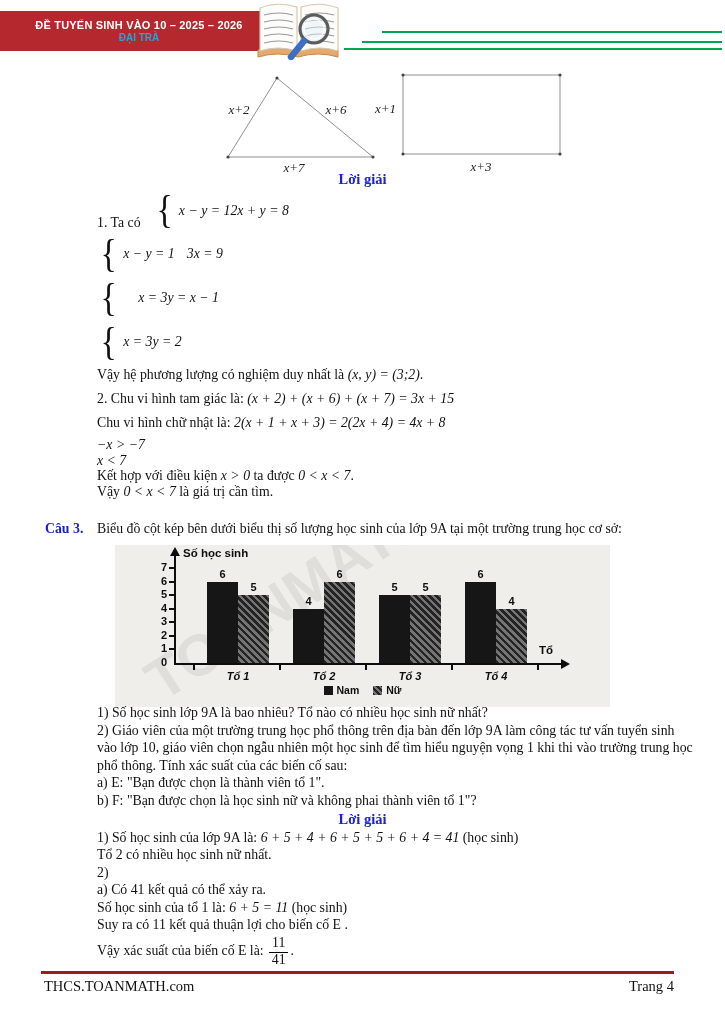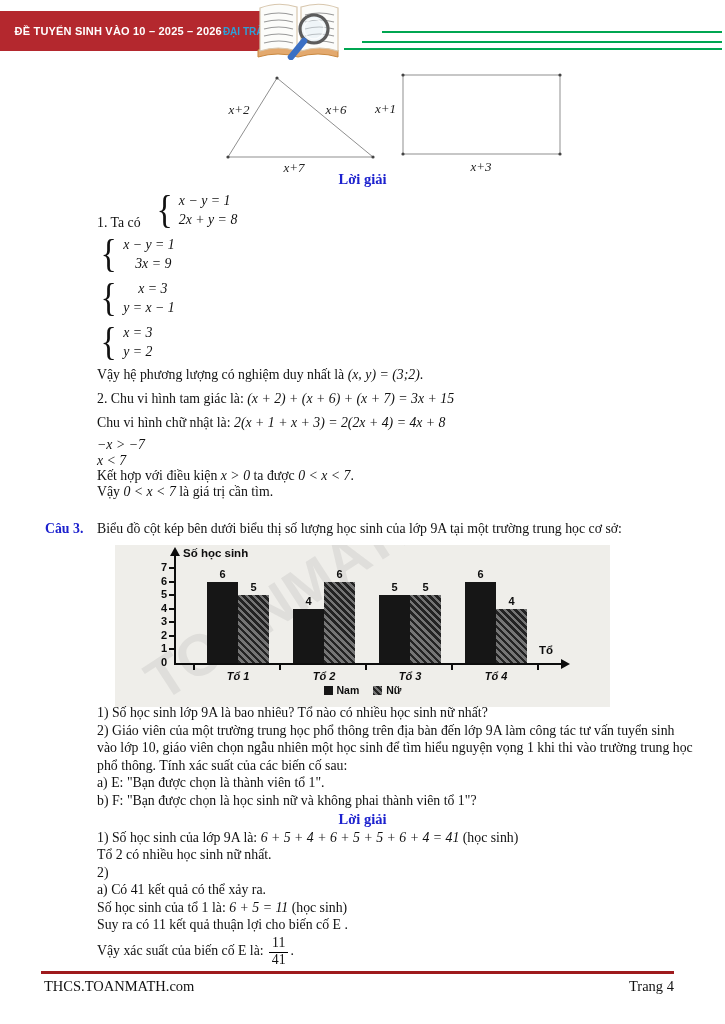--- a/index.html
+++ b/index.html
@@ -6,21 +6,21 @@
     --banner-red:#b4282e; --subtitle-blue:#2f9fd6; --rule-green:#00a651;
     --heading-blue:#1c21ce; --footer-red:#9e1a1d;
   }
   html,body{margin:0;padding:0;}
   body{width:725px;height:1024px;position:relative;background:#fff;
        font-family:"Liberation Serif",serif;color:#111;overflow:hidden;}
   .abs{position:absolute;}
 
   
   .banner{left:0;top:11px;width:278px;height:40px;background:var(--banner-red);
-          display:flex;flex-direction:row;justify-content:center;align-items:center;gap:1px;}
+          display:flex;flex-direction:column;justify-content:center;align-items:center;gap:1px;}
   .banner .l1{color:#fff;font-family:"Liberation Sans",sans-serif;font-weight:bold;font-size:11px;letter-spacing:.2px;}
   .banner .l2{color:var(--subtitle-blue);font-family:"Liberation Sans",sans-serif;font-weight:bold;font-size:10px;}
   .rule{height:2px;background:var(--rule-green);}
   .r1{left:382px;top:31px;width:340px;}
   .r2{left:362px;top:41px;width:360px;}
   .r3{left:344px;top:48px;width:378px;}
 
   
   .fig-label{font-style:italic;font-size:13px;fill:#222;font-family:"Liberation Serif",serif;}
 
@@ -28,21 +28,21 @@
            font-weight:bold;font-size:14.5px;}
   .heading2{top:811px;}
 
   
   .sol1{left:97px;top:190px;width:600px;font-size:13.8px;}
   .math{font-style:italic;}
   .sys{display:inline-flex;align-items:center;margin-bottom:3px;}
   .sysblock{display:flex;align-items:center;margin:0 0 3px 2px;height:41px;}
   .brace{font-size:40px;line-height:40px;font-weight:400;color:#111;margin-right:5px;
          transform:scaleX(.85);display:inline-block;}
-  .syslines{display:inline-flex;flex-direction:column;line-height:19px;}
+  .syslines{display:inline-flex;line-height:19px;}
   .ind10{padding-left:12px;} .ind14{padding-left:15px;}
   .taco{display:flex;align-items:center;height:43px;}
   .taco .pre{margin-right:14px;margin-top:22px;}
   .p{line-height:19px;margin:0 0 5px 0;}
   .ptight{line-height:15.5px;margin:0;}
 
   
   .cau3-label{left:45px;top:521px;color:var(--heading-blue);font-weight:bold;font-size:13.8px;}
   .cau3-text{left:97px;top:521px;width:626px;font-size:13.8px;}
 

